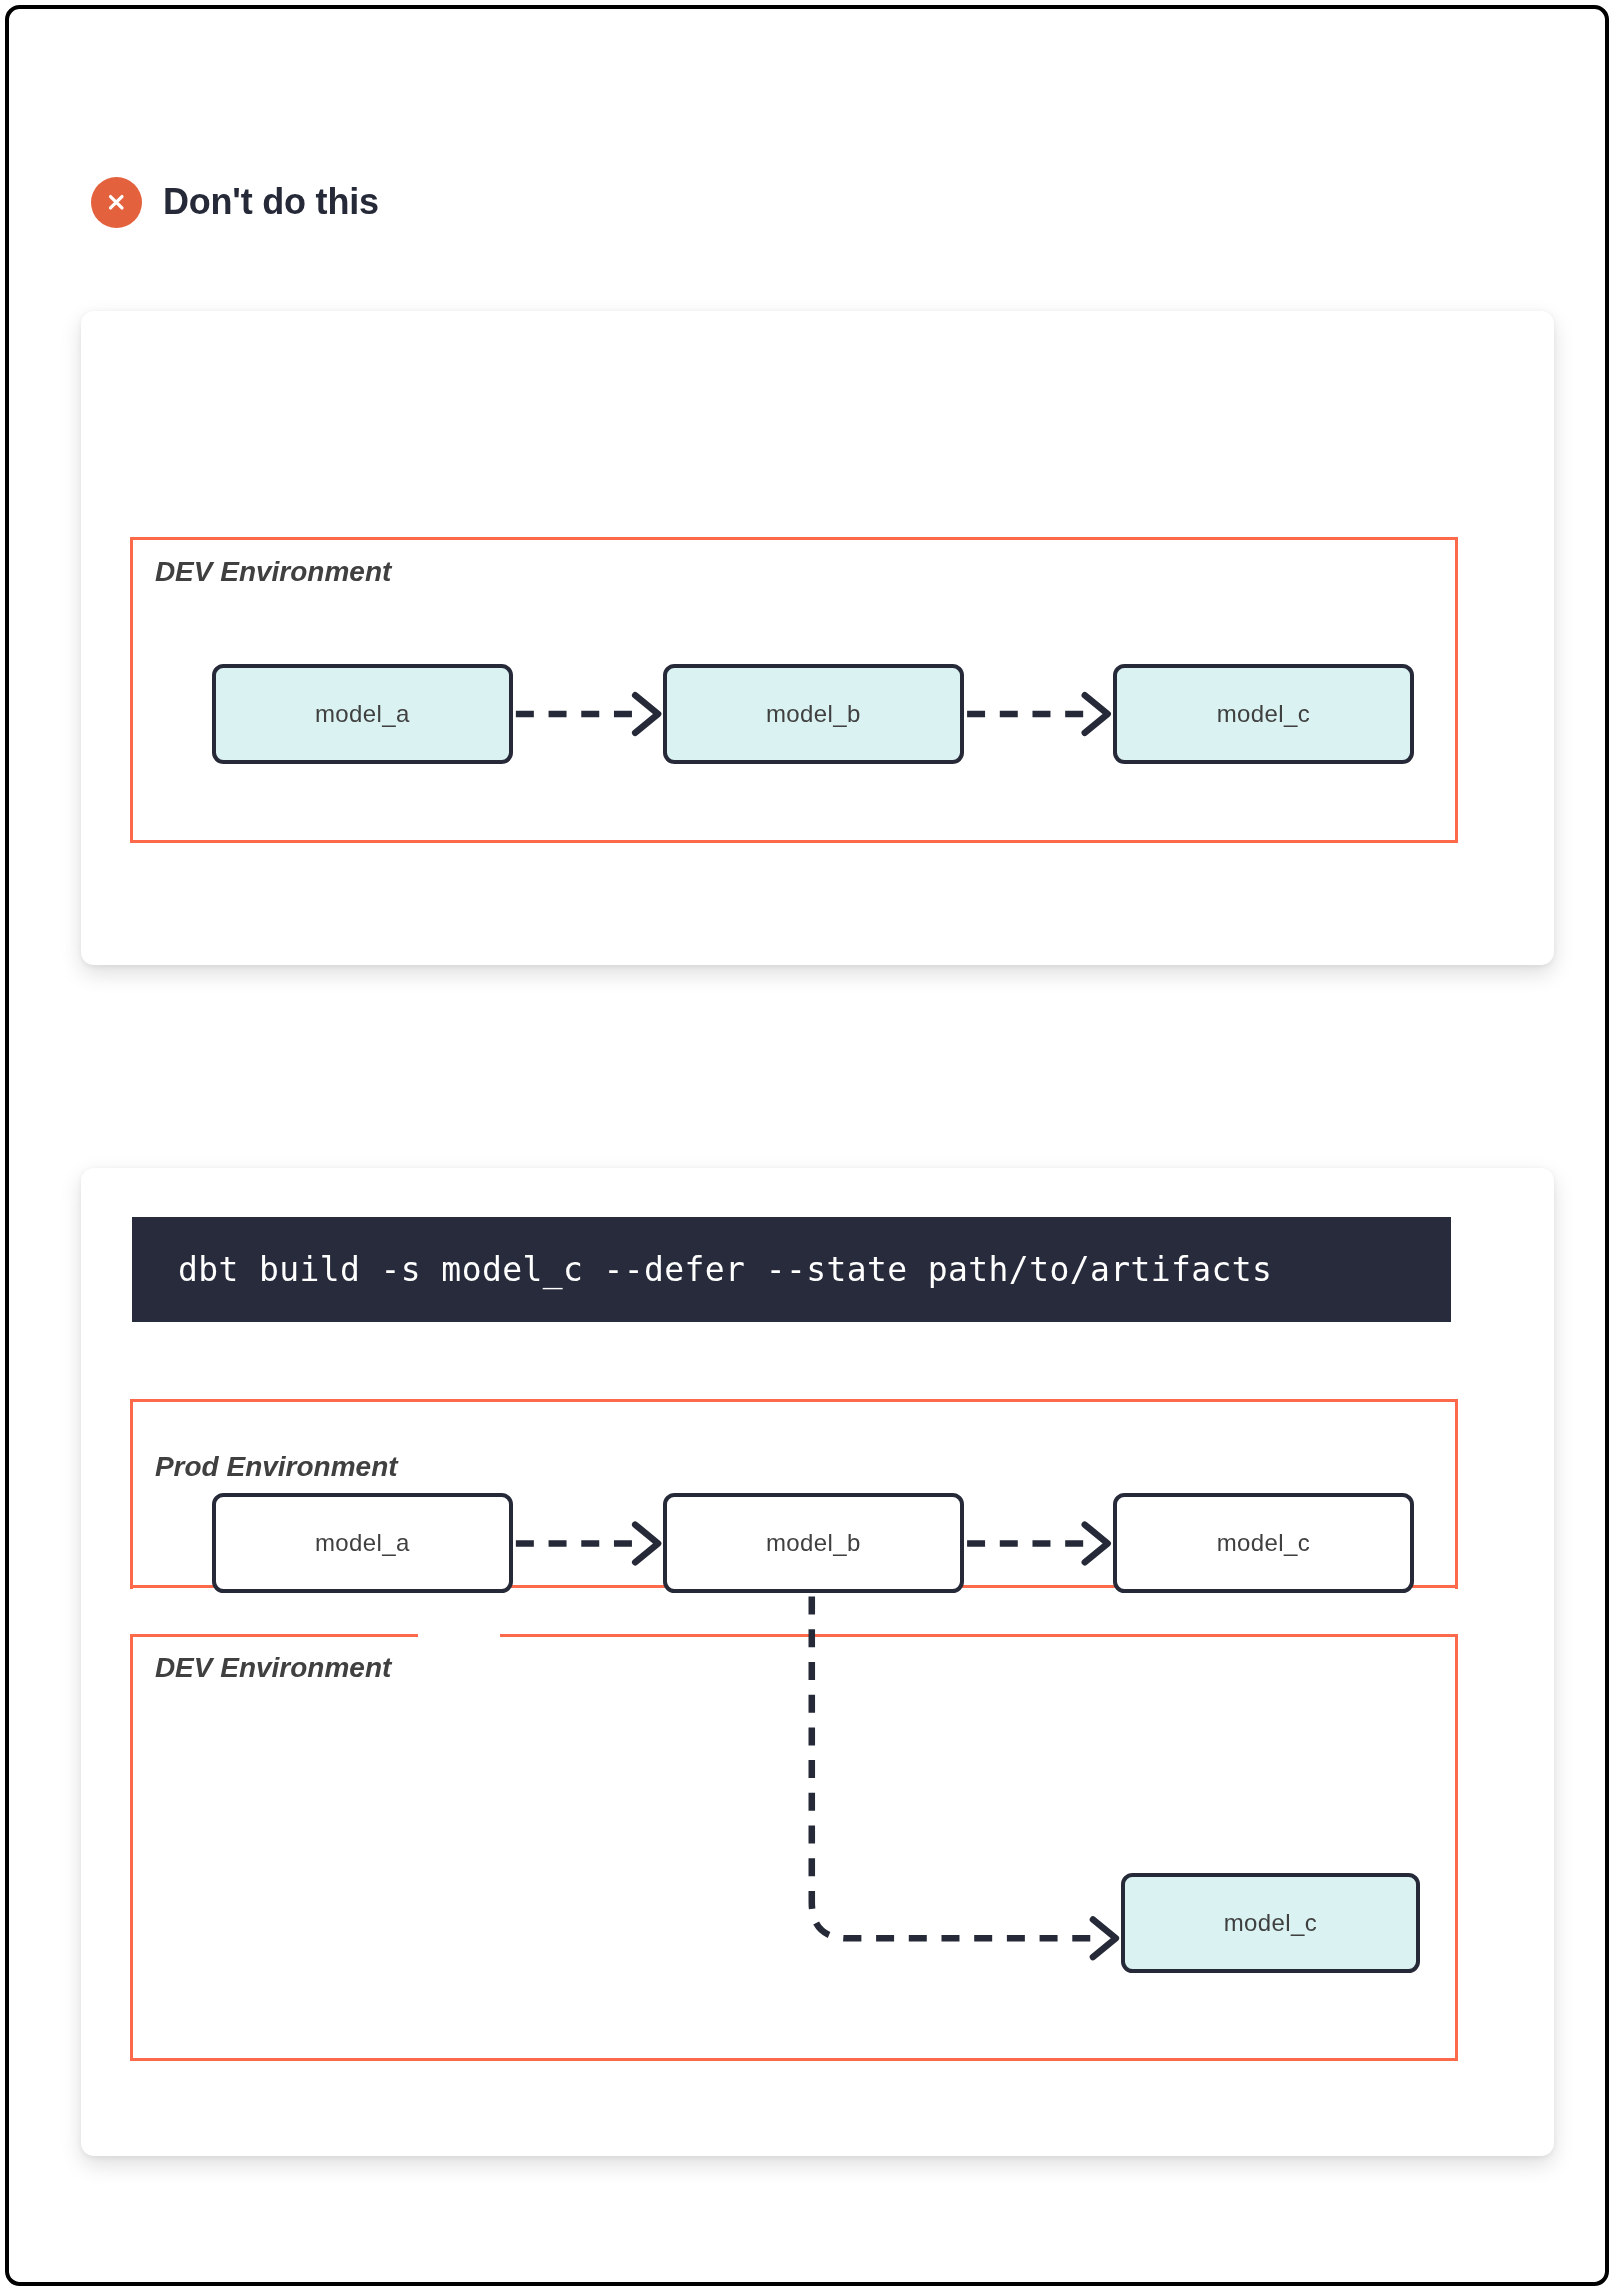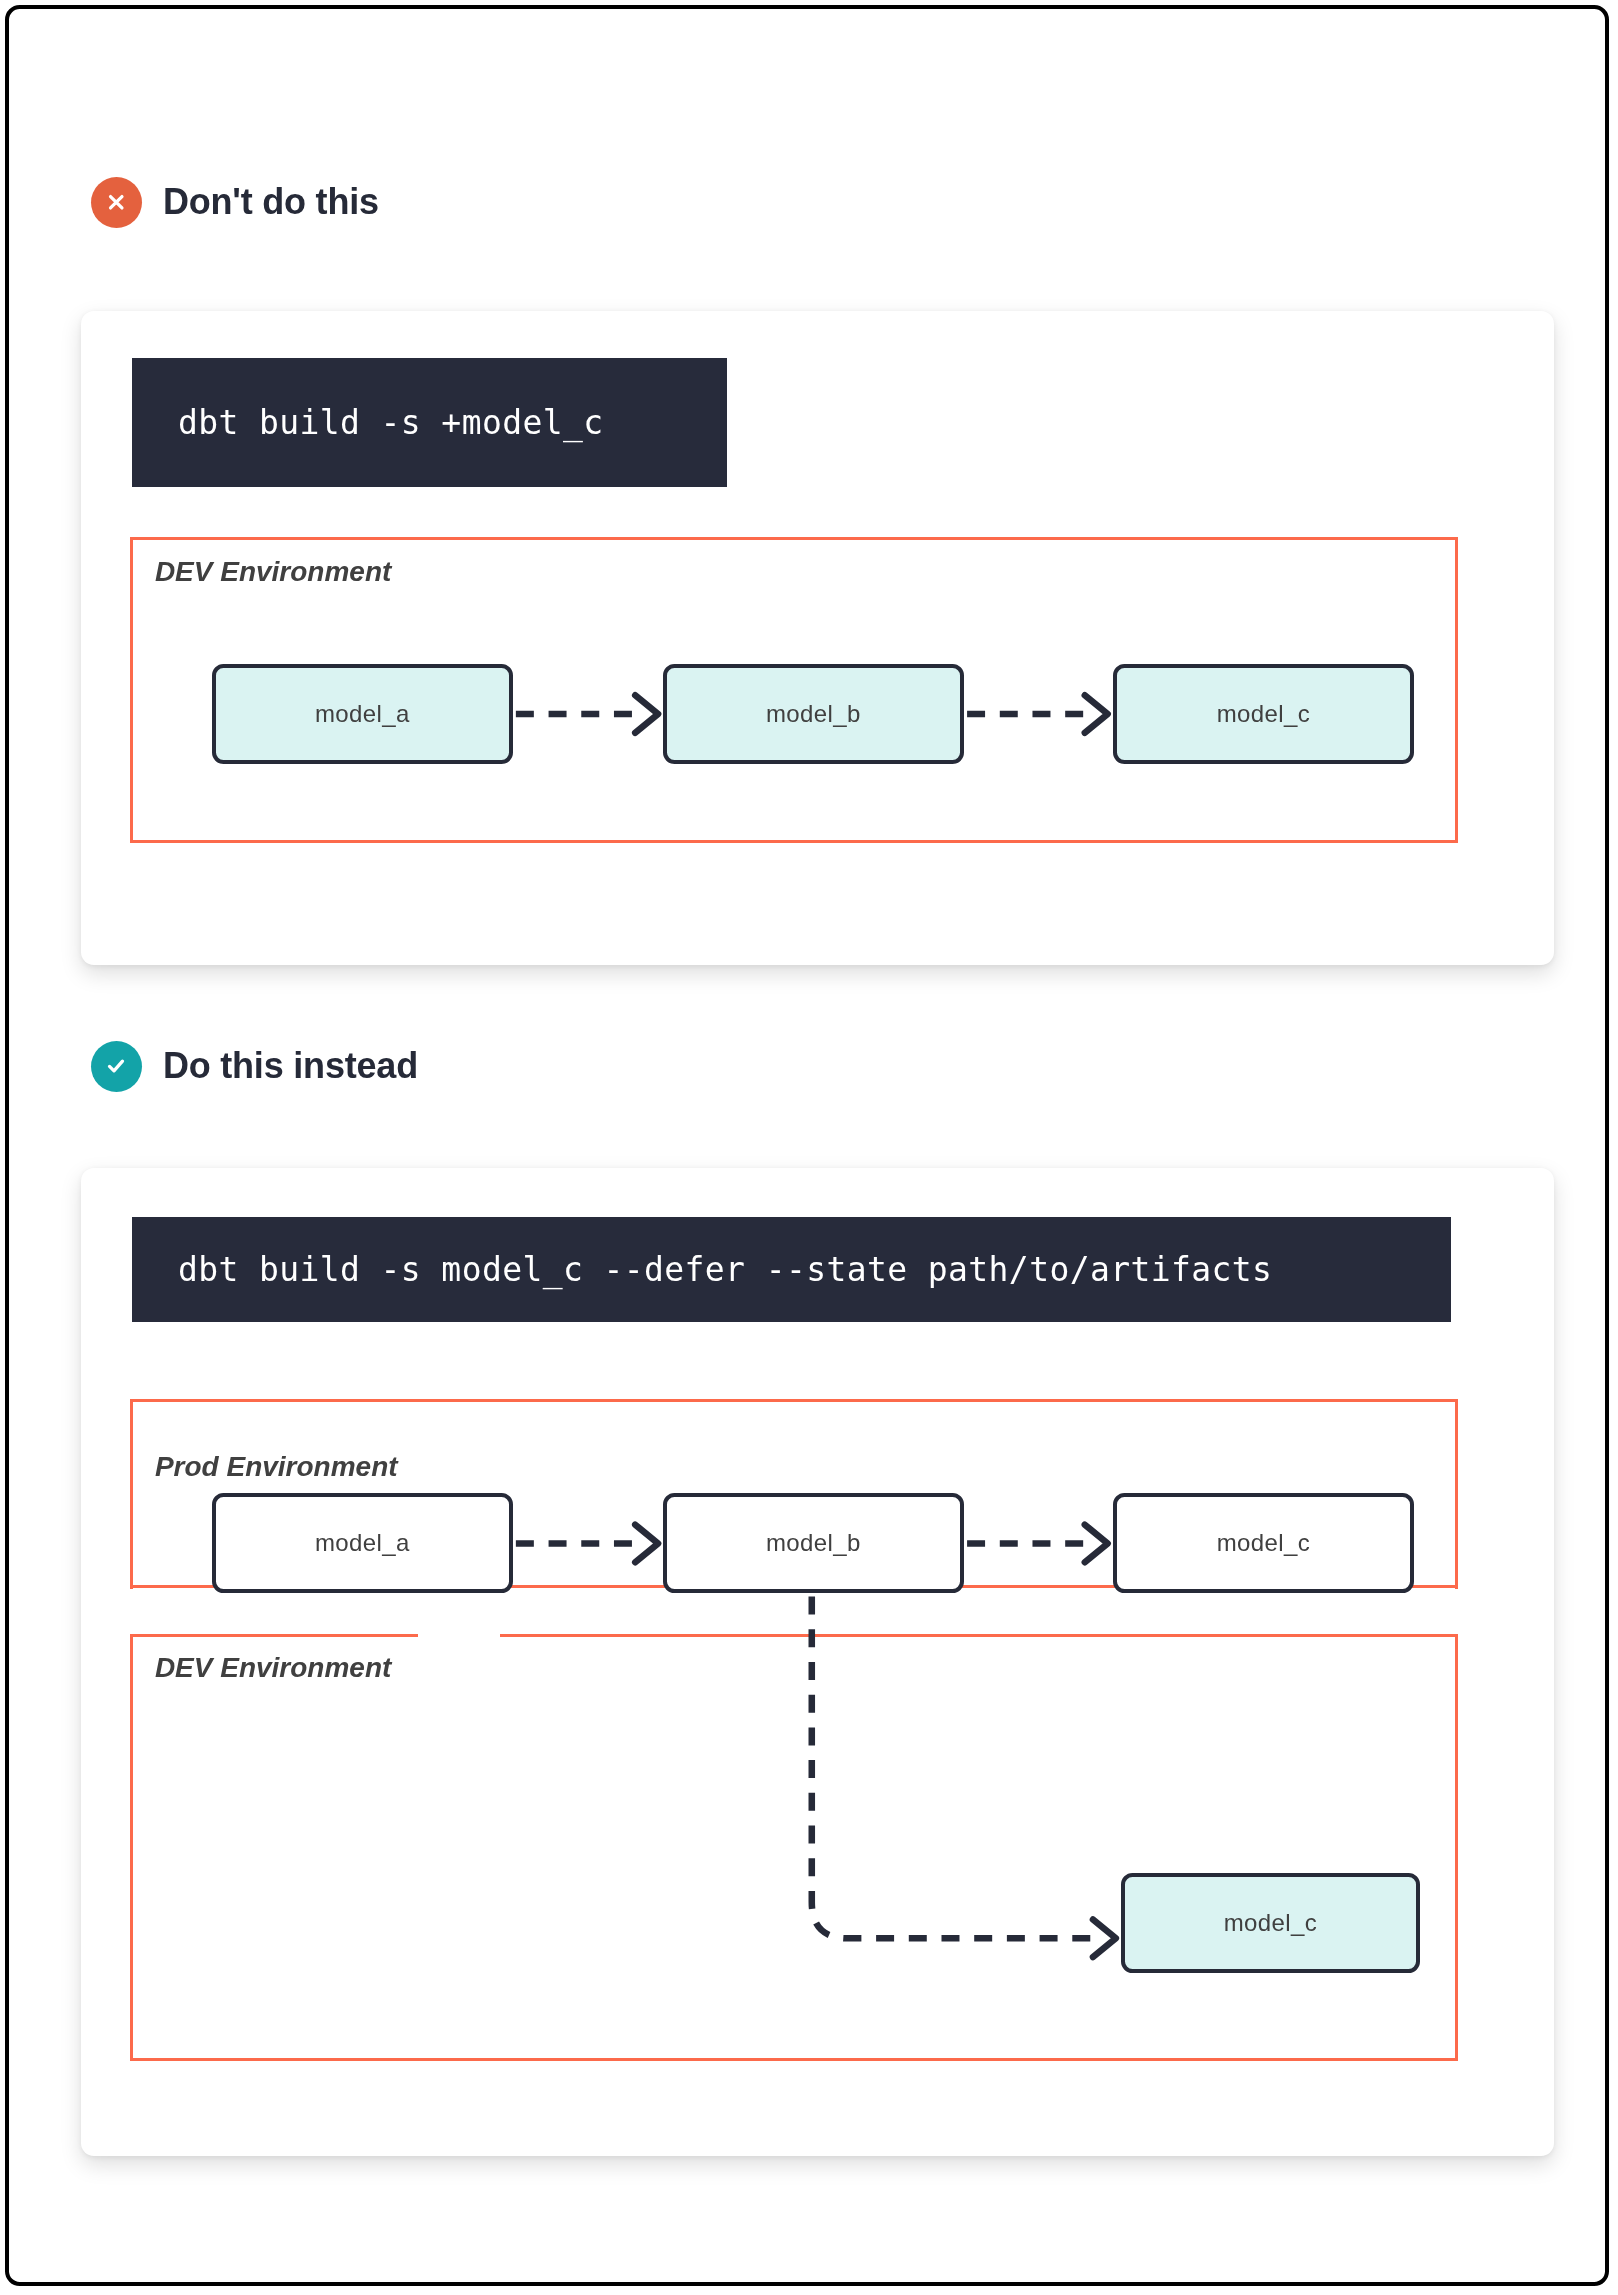--- a/index.html
+++ b/index.html
@@ -175,23 +175,20 @@
     <div class="status-badge bad">
       <svg width="24.5" height="24.5" viewBox="0 0 30 30" aria-hidden="true">
         <path d="M8 8 L22 22 M22 8 L8 22" stroke="#FFFFFF" stroke-width="4" stroke-linecap="round" fill="none"></path>
       </svg>
     </div>
     <div class="section-title">Don't do this</div>
   </div>
 
   <div class="card" style="left:72px; top:302px; width:1473px; height:654px;">
 
-    <div class="code-block" style="left:51px; top:47px; width:595px; height:129px;">
-      <span class="code-text">dbt build -s +model_c</span>
-    </div>
 
     <div class="env-box" style="left:49px; top:226px; width:1328px; height:306px;"></div>
     <div class="env-label" style="left:74px; top:245px;">DEV Environment</div>
 
     <div class="model-node fill-cyan" style="left:131px; top:353px; width:301px; height:100px;">
       <span class="model-label">model_a</span>
     </div>
     <div class="model-node fill-cyan" style="left:582px; top:353px; width:301px; height:100px;">
       <span class="model-label">model_b</span>
     </div>
@@ -204,28 +201,20 @@
         <line x1="532" y1="493" x2="688" y2="493" stroke-dasharray="22 18"></line>
         <line x1="1084" y1="493" x2="1238" y2="493" stroke-dasharray="22 18"></line>
       </g>
       <g stroke="#262A38" stroke-width="8" fill="none" stroke-linecap="round" stroke-linejoin="round">
         <path d="M678 470 L706 493 L678 516"></path>
         <path d="M1228 470 L1256 493 L1228 516"></path>
       </g>
     </svg>
   </div>
 
-  <div class="section-header" style="left:82px; top:1032px;">
-    <div class="status-badge good">
-      <svg width="26" height="26" viewBox="0 0 32 32" aria-hidden="true">
-        <path d="M8 16.5 L13.5 22 L24 10" stroke="#FFFFFF" stroke-width="4" stroke-linecap="round" stroke-linejoin="round" fill="none"></path>
-      </svg>
-    </div>
-    <div class="section-title">Do this instead</div>
-  </div>
 
   <div class="card" style="left:72px; top:1159px; width:1473px; height:988px;">
 
     <div class="code-block" style="left:51px; top:49px; width:1319px; height:105px;">
       <span class="code-text">dbt build -s model_c --defer --state path/to/artifacts</span>
     </div>
 
     <div class="env-box split-bottom" style="left:49px; top:231px; width:1328px; height:190px;"></div>
     <div class="env-edge" style="left:49px; top:417px; width:288px;"></div>
     <div class="env-edge" style="left:419px; top:417px; width:958px;"></div>

